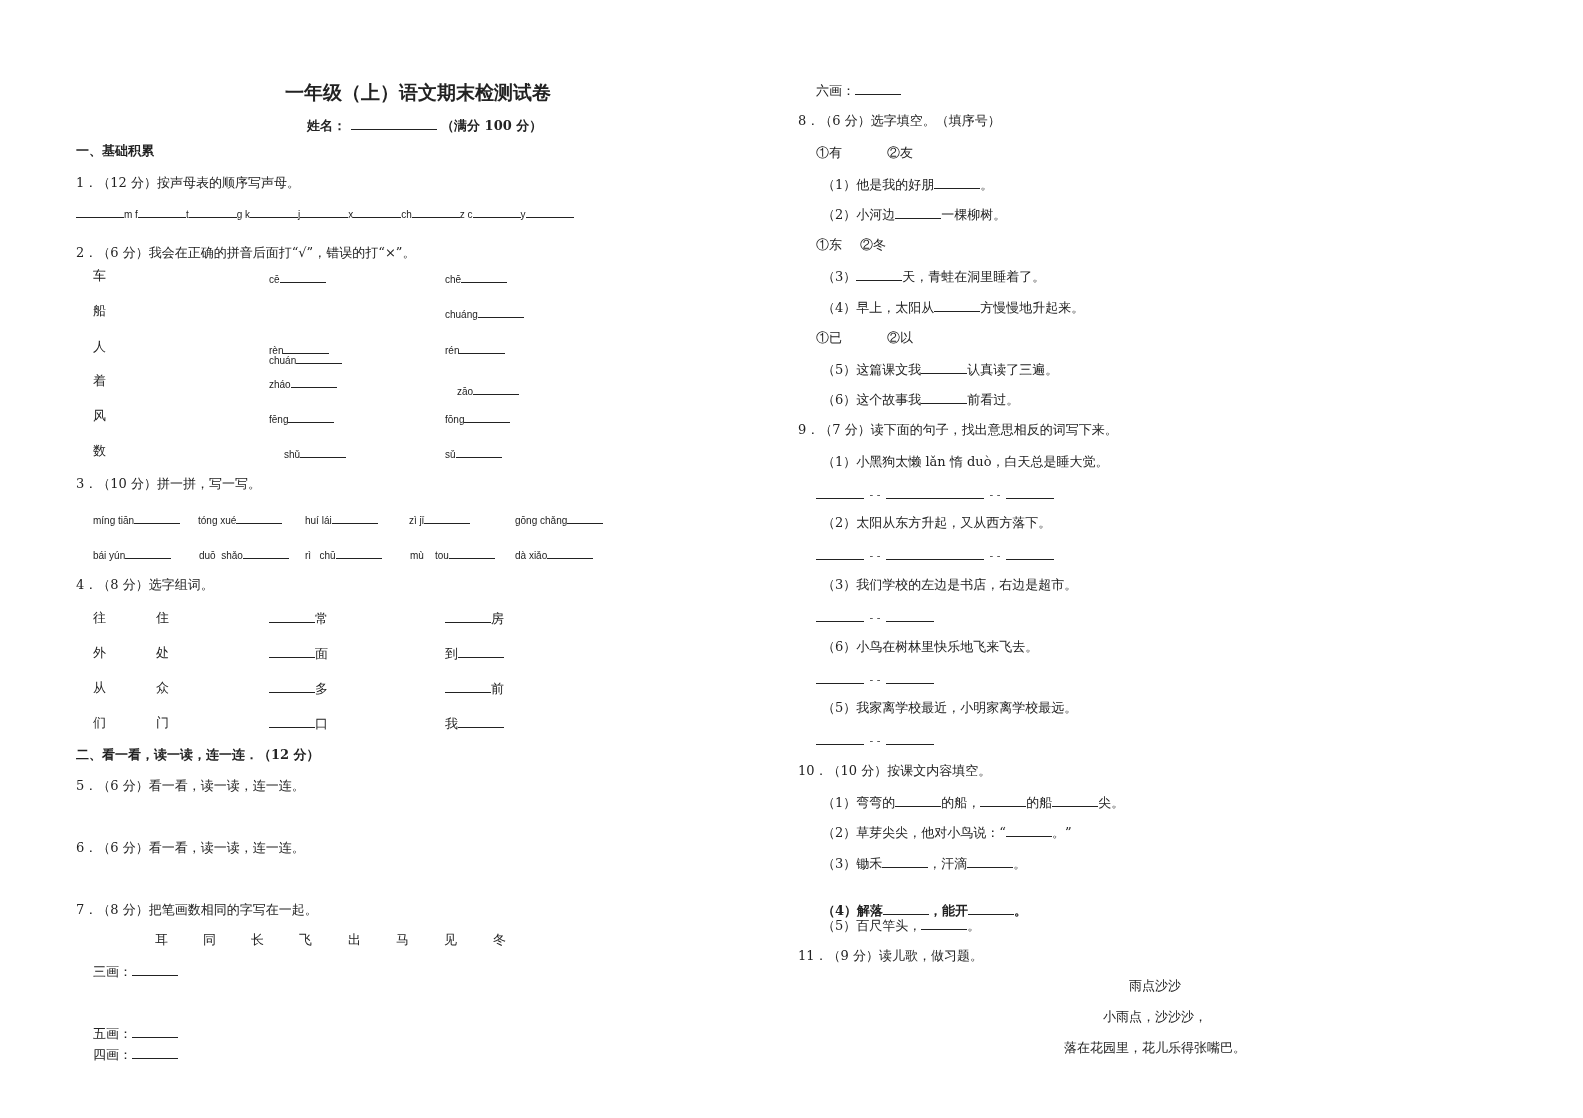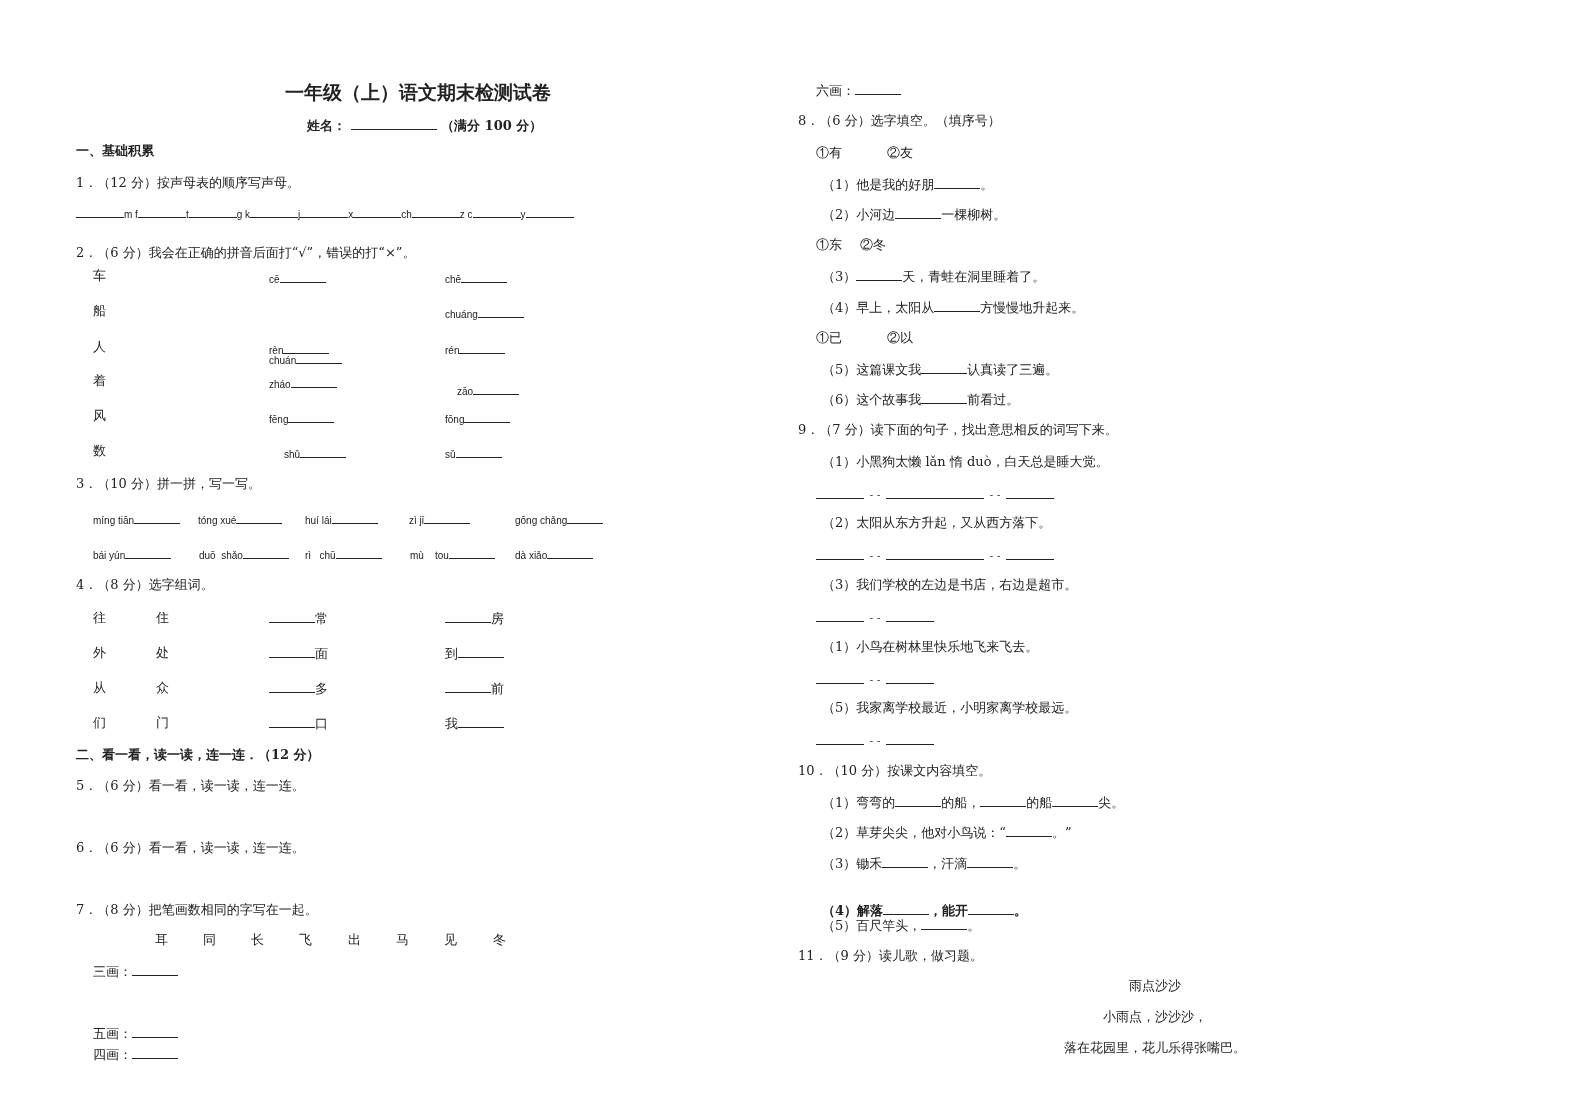--- a/index.html
+++ b/index.html
@@ -130,21 +130,21 @@
 <div class="abs t" style="left:822px; top:361px;"><span>（5）这篇课文我</span><span class="blank w46"></span><span>认真读了三遍。</span></div>
 <div class="abs t" style="left:822px; top:391px;"><span>（6）这个故事我</span><span class="blank w46"></span><span>前看过。</span></div>
 
 <div class="abs t" style="left:798px; top:422px;">9．（7 分）读下面的句子，找出意思相反的词写下来。</div>
 <div class="abs t" style="left:822px; top:454px;">（1）小黑狗太懒 lǎn 惰 duò，白天总是睡大觉。</div>
 <div class="abs t" style="left:816px; top:486px;"><span class="blank w48"></span><span class="dash">- -</span><span class="blank w100"></span><span class="dash">- -</span><span class="blank w48"></span></div>
 <div class="abs t" style="left:822px; top:515px;">（2）太阳从东方升起，又从西方落下。</div>
 <div class="abs t" style="left:816px; top:547px;"><span class="blank w48"></span><span class="dash">- -</span><span class="blank w100"></span><span class="dash">- -</span><span class="blank w48"></span></div>
 <div class="abs t" style="left:822px; top:577px;">（3）我们学校的左边是书店，右边是超市。</div>
 <div class="abs t" style="left:816px; top:609px;"><span class="blank w48"></span><span class="dash">- -</span><span class="blank w48"></span></div>
-<div class="abs t" style="left:822px; top:639px;">（1）小鸟在树林里快乐地飞来飞去。</div>
+<div class="abs t" style="left:822px; top:639px;">（6）小鸟在树林里快乐地飞来飞去。</div>
 <div class="abs t" style="left:816px; top:671px;"><span class="blank w48"></span><span class="dash">- -</span><span class="blank w48"></span></div>
 <div class="abs t" style="left:822px; top:700px;">（5）我家离学校最近，小明家离学校最远。</div>
 <div class="abs t" style="left:816px; top:732px;"><span class="blank w48"></span><span class="dash">- -</span><span class="blank w48"></span></div>
 
 <div class="abs t" style="left:798px; top:763px;">10．（10 分）按课文内容填空。</div>
 <div class="abs t" style="left:822px; top:794px;"><span>（1）弯弯的</span><span class="blank w46"></span><span>的船，</span><span class="blank w46"></span><span>的船</span><span class="blank w46"></span><span>尖。</span></div>
 <div class="abs t" style="left:822px; top:824px;"><span>（2）草芽尖尖，他对小鸟说：“</span><span class="blank w46"></span><span>。”</span></div>
 <div class="abs t" style="left:822px; top:855px;"><span>（3）锄禾</span><span class="blank w46"></span><span>，汗滴</span><span class="blank w46"></span><span>。</span></div>
 <div class="abs t" style="left:822px; top:902px;font-weight:bold;"><span>（4）解落</span><span class="blank w46"></span><span>，能开</span><span class="blank w46"></span><span>。</span></div>
 <div class="abs t" style="left:822px; top:917px;"><span>（5）百尺竿头，</span><span class="blank w46"></span><span>。</span></div>

